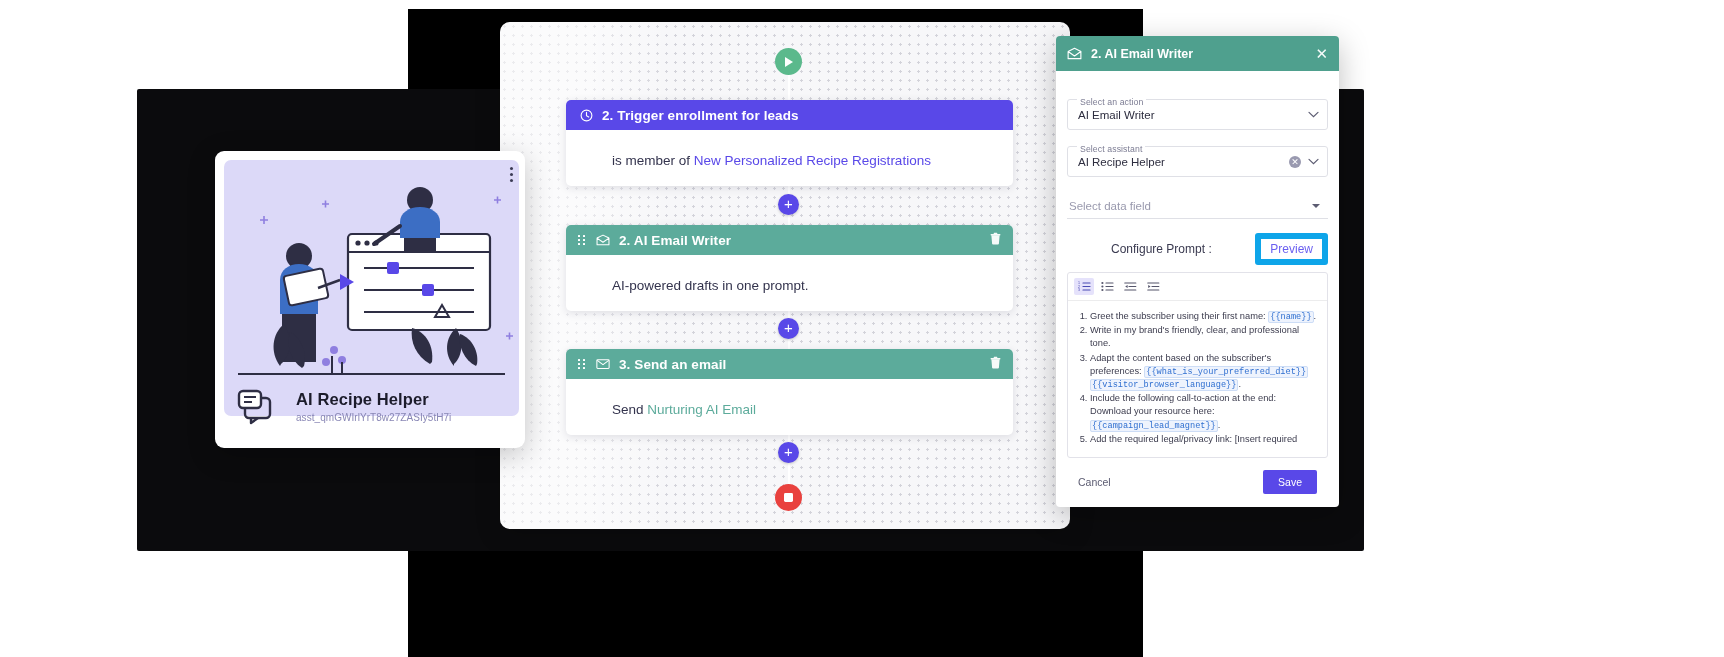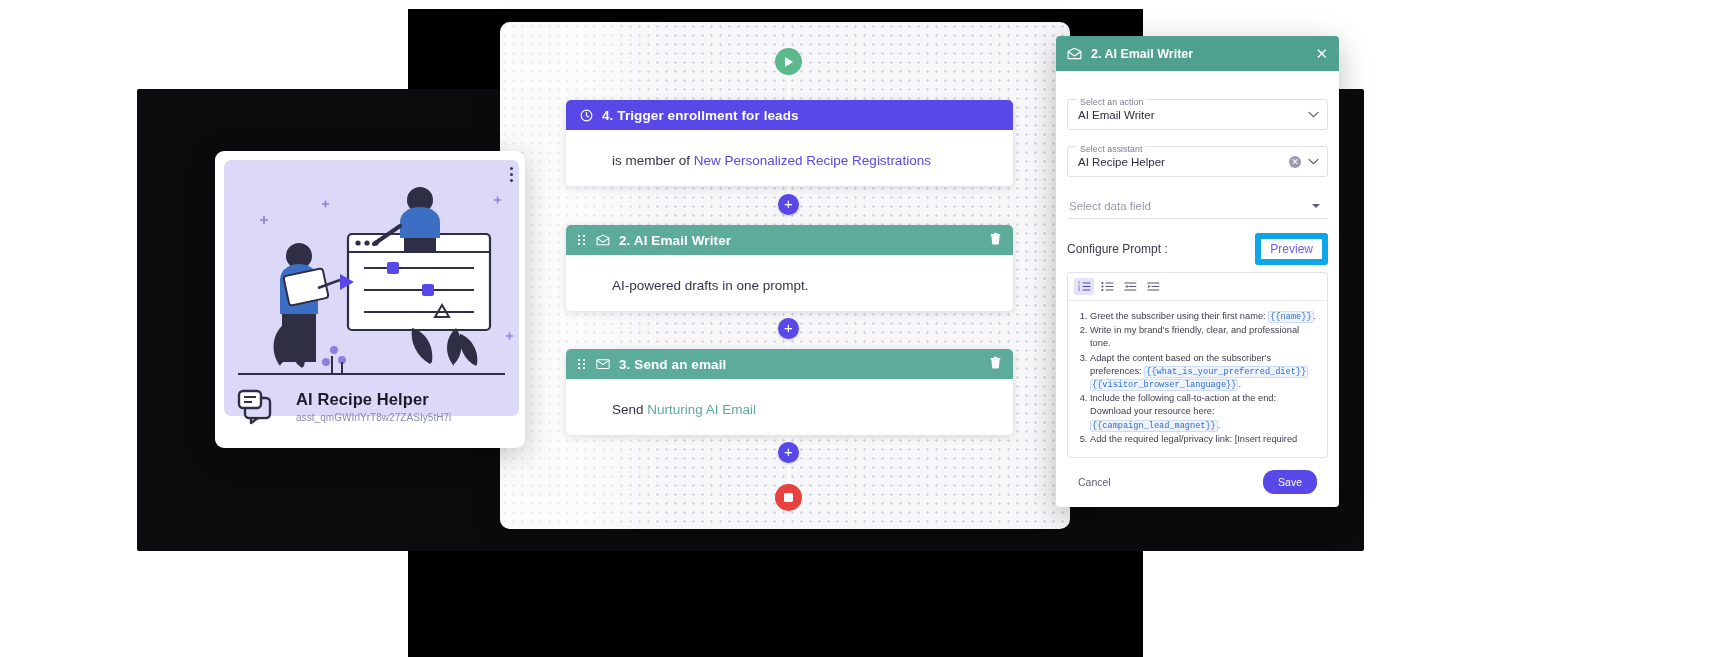--- a/index.html
+++ b/index.html
@@ -141,21 +141,21 @@
   .field-box .val { flex: 1; }
   .field-box .ph { flex: 1; color: #9a9aae; }
   .chev { width: 0; height: 0; border-left: 4px solid transparent;
     border-right: 4px solid transparent; border-top: 4.5px solid #5c5c72; cursor: pointer; }
   .clear-x {
     width: 12px; height: 12px; border-radius: 50%; background: #9a9ab0; color: #fff;
     font-size: 9px; line-height: 12px; text-align: center; margin-right: 7px; cursor: pointer;
   }
 
   .cfg-row { display: flex; align-items: center; margin: 14px 0 7px; }
-  .cfg-title { font-size: 12px; color: #3a3a50; }
+  .cfg-title { font-size: 12px; color: #3a3a50; margin-left: 44px; }
   .preview-btn {
     margin-left: auto; border: 6px solid #0ea5e9; color: #6a5ff0; border-radius: 3px;
     font-size: 12px; padding: 3px 9px; cursor: pointer; background: #fff;
   }
 
   .editor { border: 1px solid #e2e2e9; border-radius: 3px; height: 186px;
     display: flex; flex-direction: column; overflow: hidden; background: #fff; justify-content: center; }
   .toolbar { display: flex; gap: 3px; padding: 5px 6px; border-bottom: 1px solid #ececed; }
   .tb-btn { width: 20px; height: 17px; border-radius: 2px; display: flex;
     align-items: center; justify-content: center; cursor: pointer; }
@@ -169,21 +169,21 @@
   .tag {
     font-family: "Liberation Mono", monospace; font-size: 8.6px;
     color: #2f6fd0; background: #eef3fd; border: 1px solid #cdddf6;
     border-radius: 2px; padding: 0 1px; white-space: nowrap;
   }
   .panel-foot { display: flex; align-items: center; justify-content: space-between;
     gap: 11px; padding: 12px 11px; }
   .btn-cancel { font-size: 10.5px; color: #5c5c72; cursor: pointer; background: none;
     border: none; font-family: inherit; }
   .btn-save { font-size: 10.5px; color: #fff; background: #5948e8; border: none;
-    border-radius: 11px; padding: 6px 15px; cursor: pointer; font-family: inherit; }
+    border-radius: 2px; padding: 6px 15px; cursor: pointer; font-family: inherit; }
 </style>
 </head>
 <body>
 
 <div id="stage">
 
   <div class="bg-white-left"></div>
   <div class="bg-white-right"></div>
   <div class="bg-white-top"></div>
   <div class="bg-dark-block"></div>
@@ -211,21 +211,21 @@
     <div class="plus-btn" style="top:420px;">+</div>
 
     <div class="wf-card" style="top:78px;">
       <div class="wf-head trigger">
         <span style="display:flex;margin-left:-13px;">
           <svg width="13" height="13" viewBox="0 0 14 14">
               <circle cx="7" cy="7" r="5.8" fill="none" stroke="#fff" stroke-width="1.2"></circle>
               <path d="M7 3.6V7.2l2.4 1.5" stroke="#fff" stroke-width="1.2" fill="none" stroke-linecap="round"></path>
             </svg>
         </span>
-        <span>4. Trigger enrollment for leads</span>
+        <span>2. Trigger enrollment for leads</span>
       </div>
       <div class="wf-body">
         <span>is member of </span><a href="#">New Personalized Recipe Registrations</a>
       </div>
     </div>
 
     <div class="wf-card" style="top:203px;">
       <div class="wf-head action">
         <span class="drag-dots">
           <i></i>

